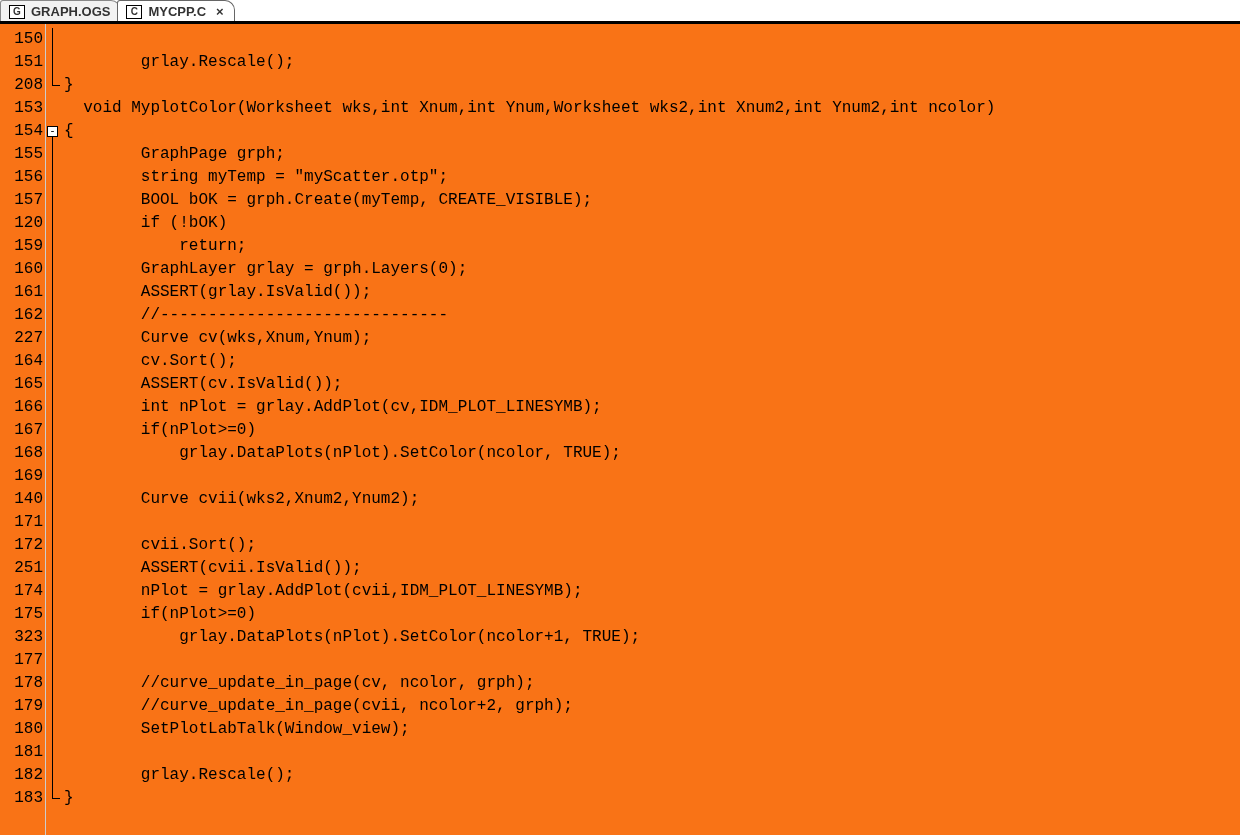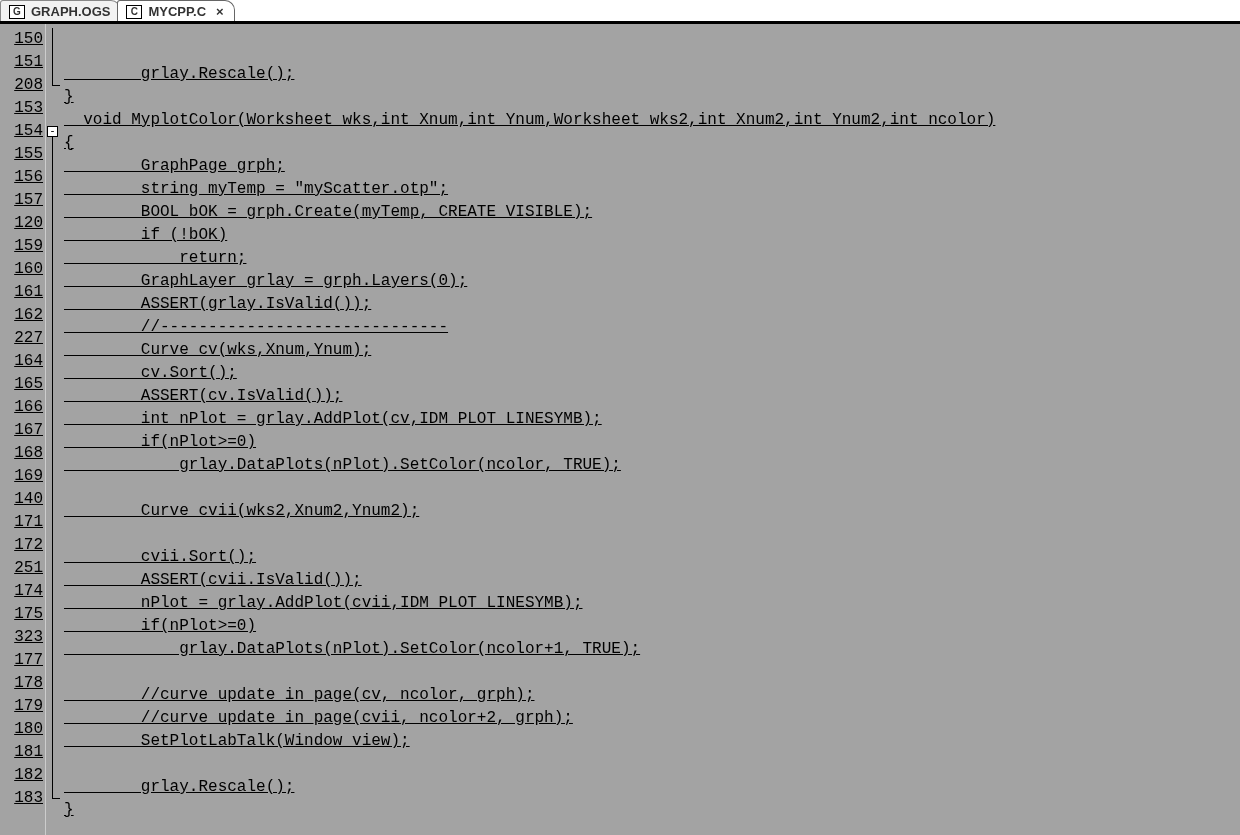--- a/index.html
+++ b/index.html
@@ -63,22 +63,21 @@
     font-size: 13px;
     font-weight: bold;
     color: #333;
     margin-left: 4px;
     cursor: pointer;
   }
   .code-area {
     flex: 1;
     display: flex;
     overflow: hidden;
-    background: #a3a3a3;
-    text-decoration: underline;
+    background: #f97316;
   }
   .gutter {
     width: 46px;
     text-align: right;
     padding-right: 2px;
     border-right: 1px solid #ccc;
     user-select: none;
     color: #000;
     font-family: "Courier New", monospace;
     font-size: 16px;
@@ -116,21 +115,21 @@
     width: 8px;
     background: #000;
   }
   .code {
     flex: 1;
     font-family: "Courier New", monospace;
     font-size: 16px;
     line-height: 23px;
     white-space: pre;
     color: #000;
-    padding-top: 16px;
+    padding-top: 4px;
     padding-left: 2px;
   }
   .code div { height: 23px; }
 </style>
 </head>
 <body>
 
 <div class="editor-root">
 
   <div class="tab-bar">

